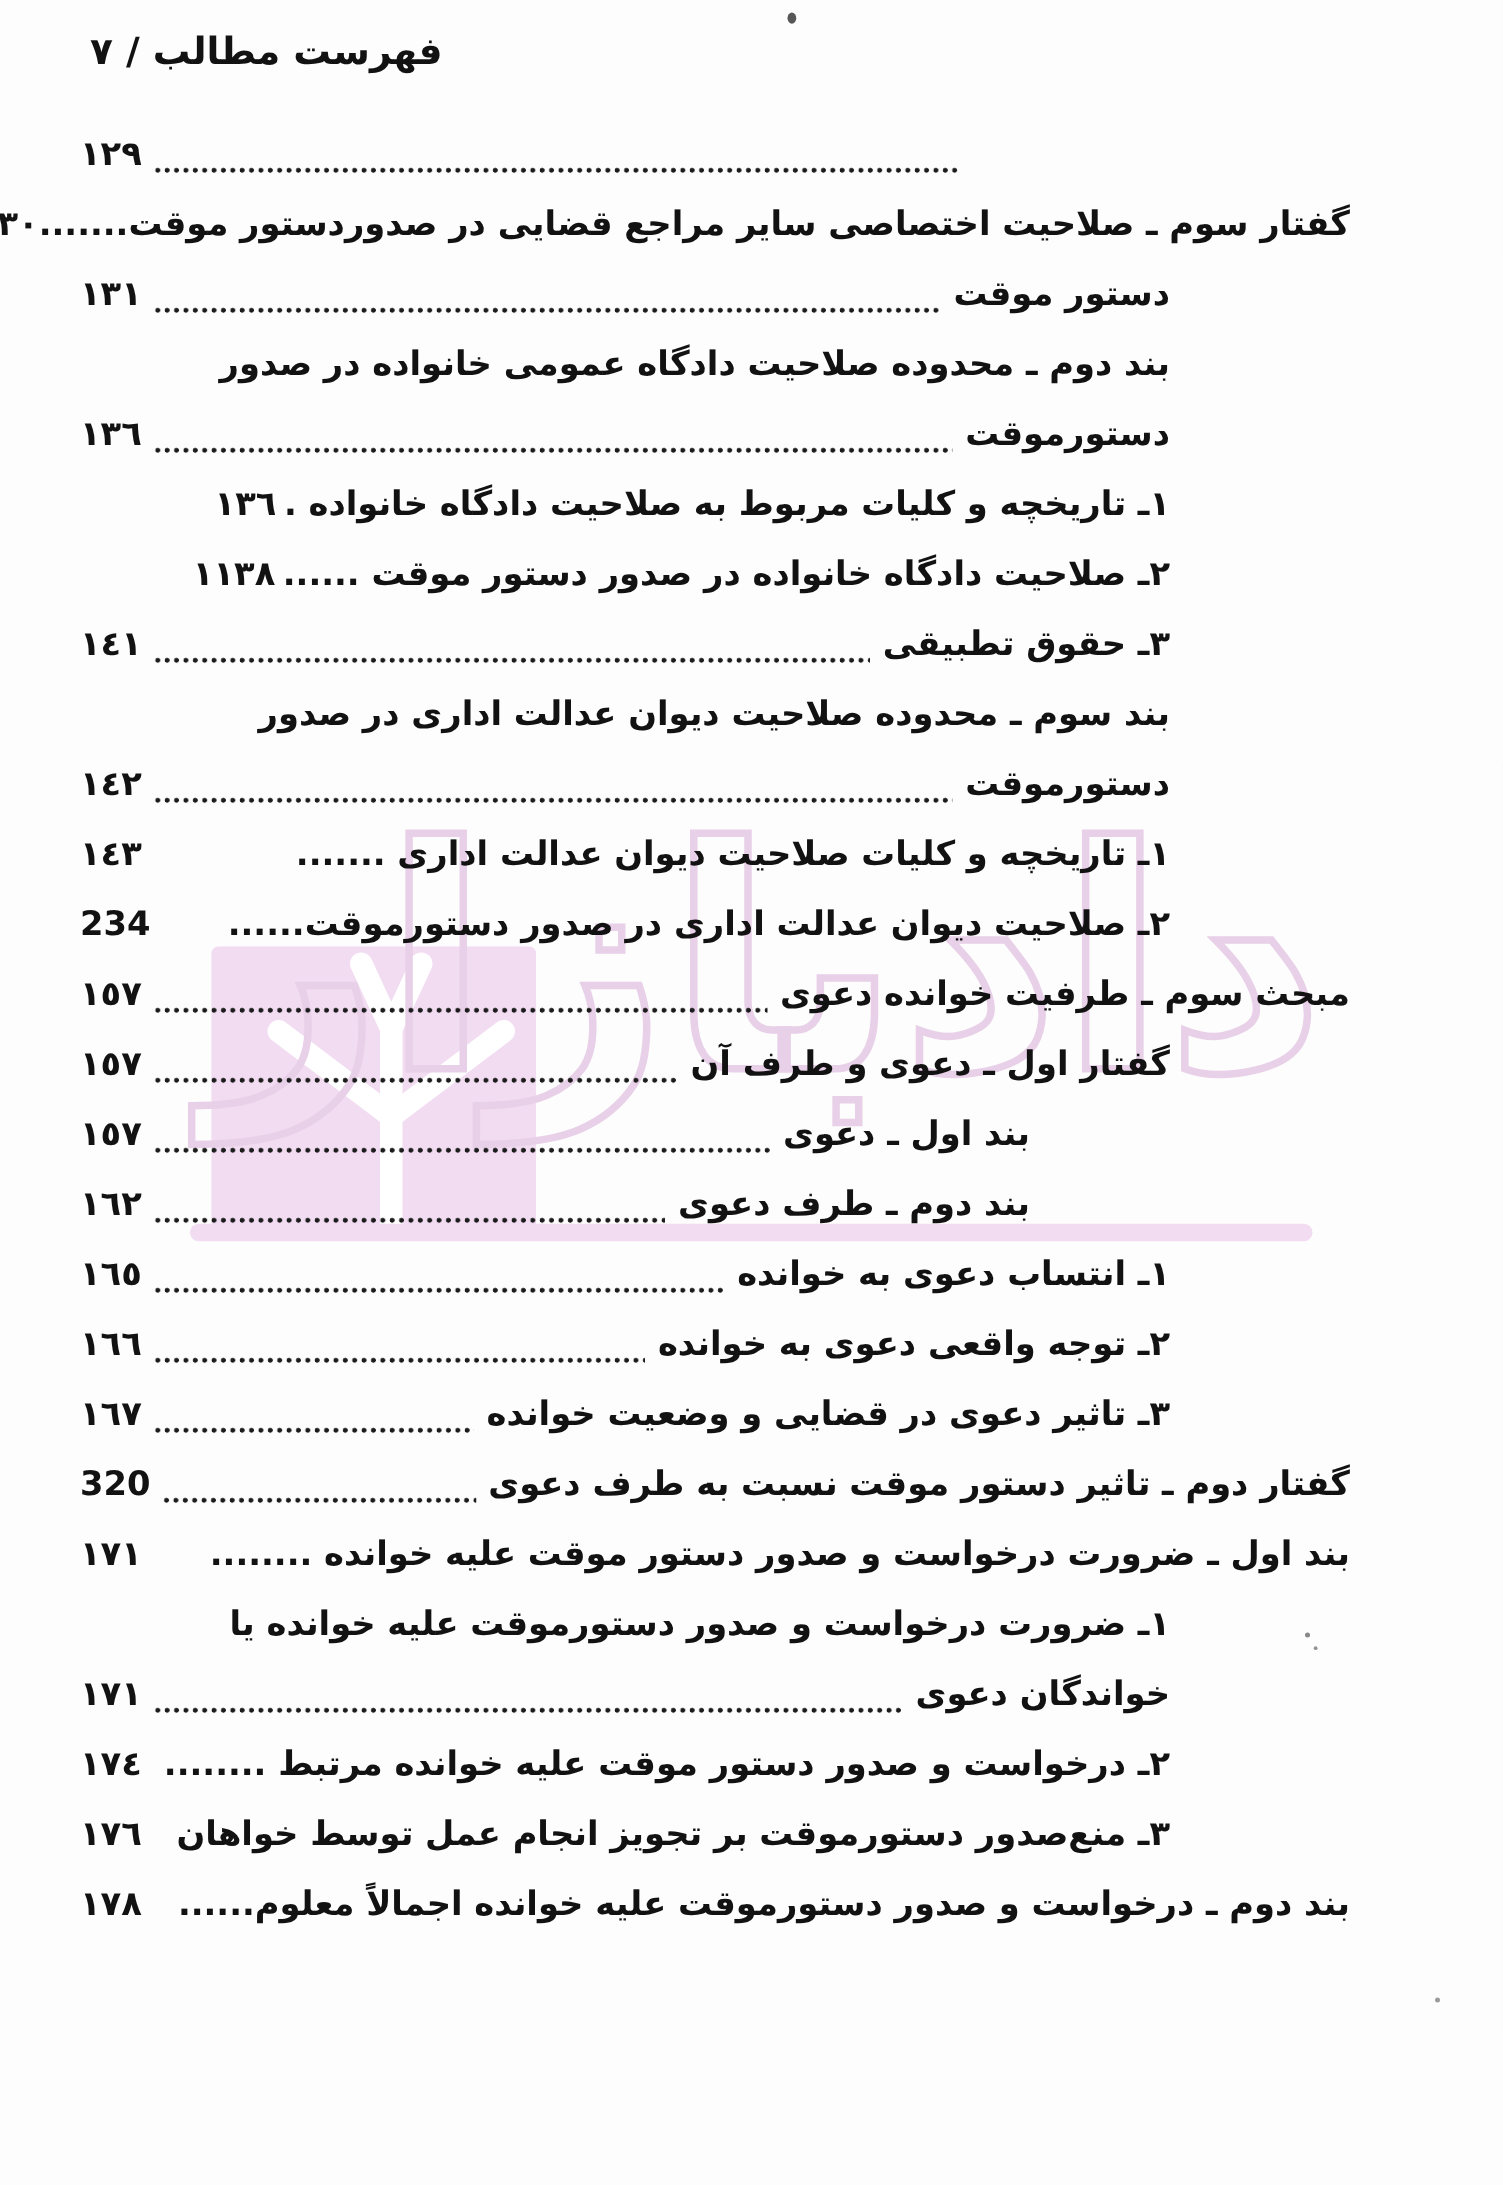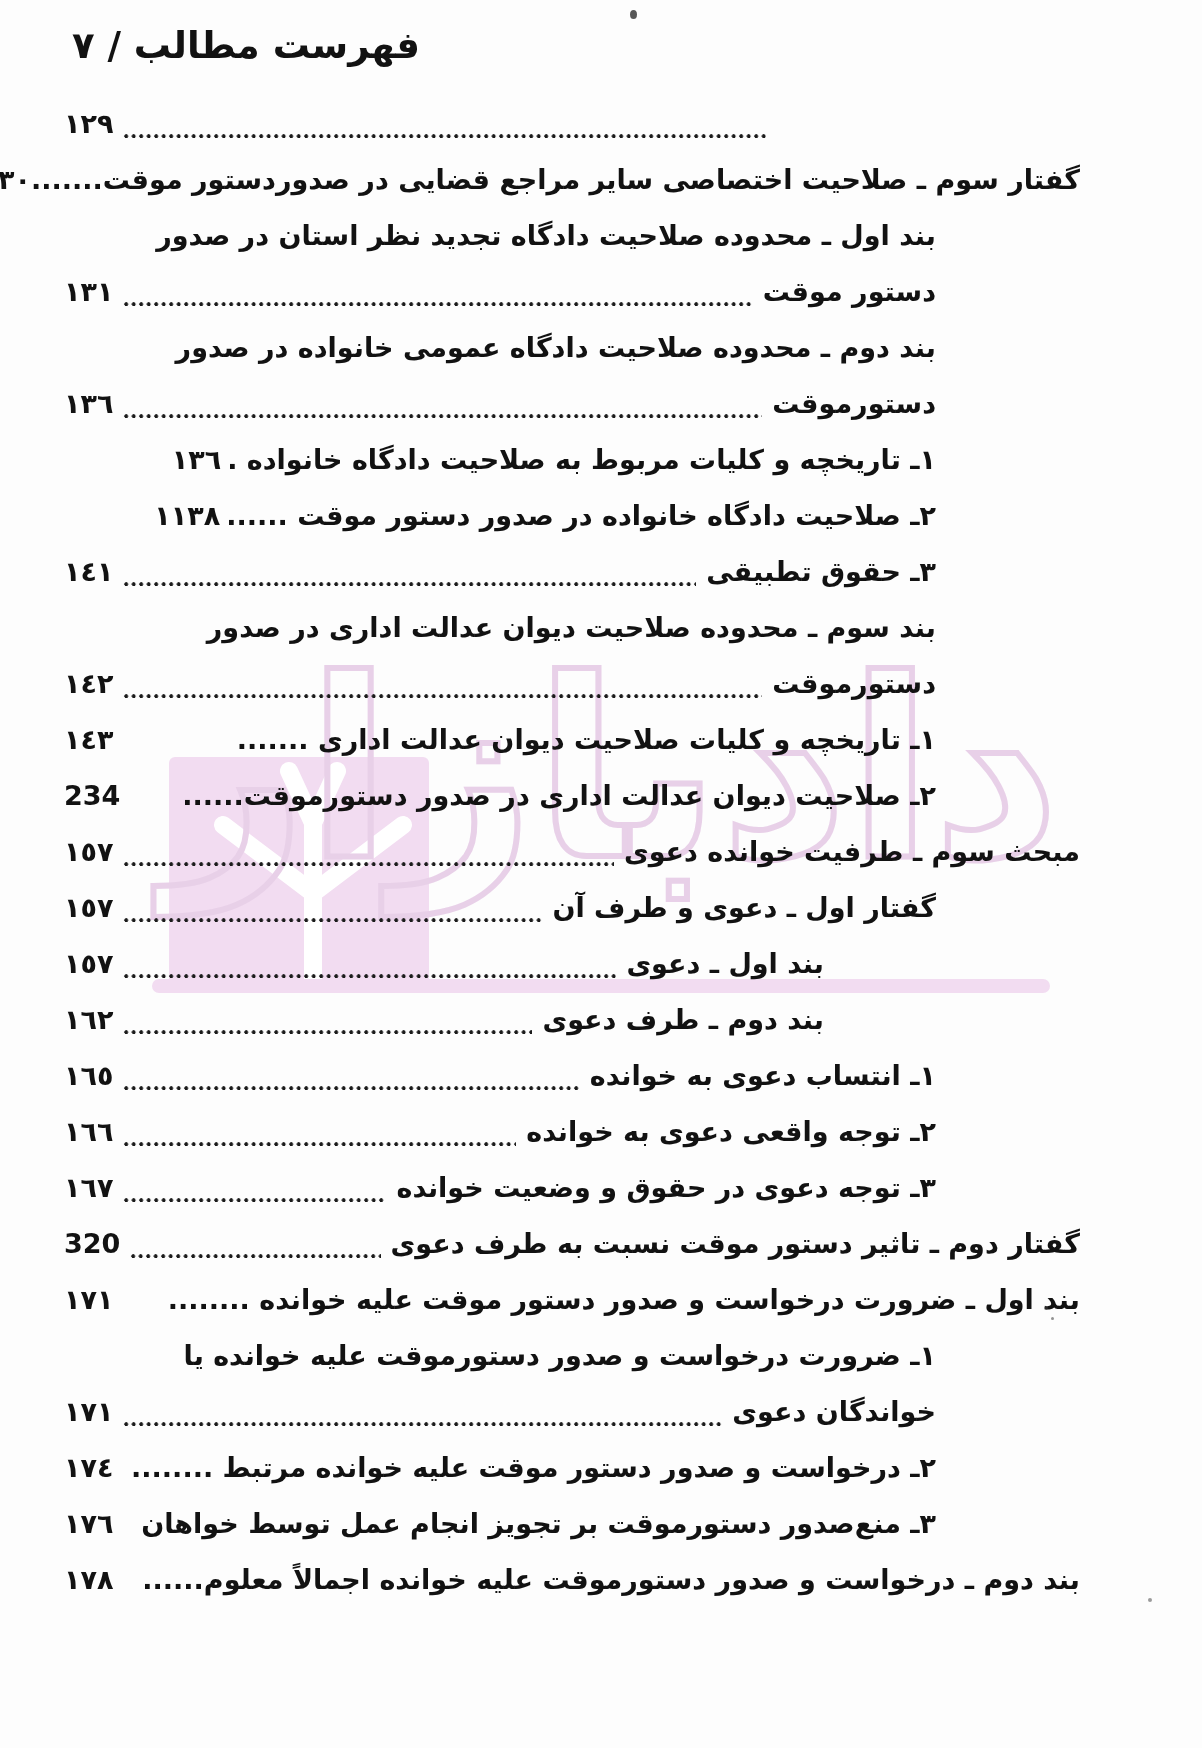--- a/index.html
+++ b/index.html
@@ -34,21 +34,21 @@
   }
   .wm-bar{
     position:absolute;left:152px;top:979px;width:898px;height:14px;
     border-radius:7px;
   }
 
   
   .header{
     position:absolute;left:72px;top:24px;z-index:2;
     direction:rtl;
-    font-size:37px;font-weight:700;
+    font-size:30px;font-weight:700;
     white-space:nowrap;
   }
 
   
   #toc{
     position:absolute;left:64px;right:116px;top:95px;z-index:1;
     direction:rtl;
     font-size:27px;font-weight:700;
   }
   .row{
@@ -102,23 +102,20 @@
   <div id="toc">
       <div class="row lv3">
         <span class="leader"></span>
         <span class="pnum">١٢٩</span>
       </div>
       <div class="row lv0">
         <span class="entry">گفتار سوم ـ صلاحیت اختصاصی سایر مراجع قضایی در صدوردستور موقت.......</span>
         <span class="pnum">١٣٠</span>
       </div>
       <div class="row lv1">
-        <span class="entry">بند اول ـ محدوده صلاحیت دادگاه تجدید نظر استان در صدور</span>
-      </div>
-      <div class="row lv1">
         <span class="entry">دستور موقت</span>
         <span class="leader"></span>
         <span class="pnum">١٣١</span>
       </div>
       <div class="row lv1">
         <span class="entry">بند دوم ـ محدوده صلاحیت دادگاه عمومی خانواده در صدور</span>
       </div>
       <div class="row lv1">
         <span class="entry">دستورموقت</span>
         <span class="leader"></span>
@@ -177,21 +174,21 @@
         <span class="entry">۱ـ انتساب دعوی به خوانده</span>
         <span class="leader"></span>
         <span class="pnum">١٦٥</span>
       </div>
       <div class="row lv1">
         <span class="entry">۲ـ توجه واقعی دعوی به خوانده</span>
         <span class="leader"></span>
         <span class="pnum">١٦٦</span>
       </div>
       <div class="row lv1">
-        <span class="entry">۳ـ توجه دعوی در حقوق و وضعیت خوانده</span>
+        <span class="entry">۳ـ تاثیر دعوی در قضایی و وضعیت خوانده</span>
         <span class="leader"></span>
         <span class="pnum">١٦٧</span>
       </div>
       <div class="row lv0">
         <span class="entry">گفتار دوم ـ تاثیر دستور موقت نسبت به طرف دعوی</span>
         <span class="leader"></span>
         <span class="pnum">320</span>
       </div>
       <div class="row lv0">
         <span class="entry">بند اول ـ ضرورت درخواست و صدور دستور موقت علیه خوانده ........</span>

